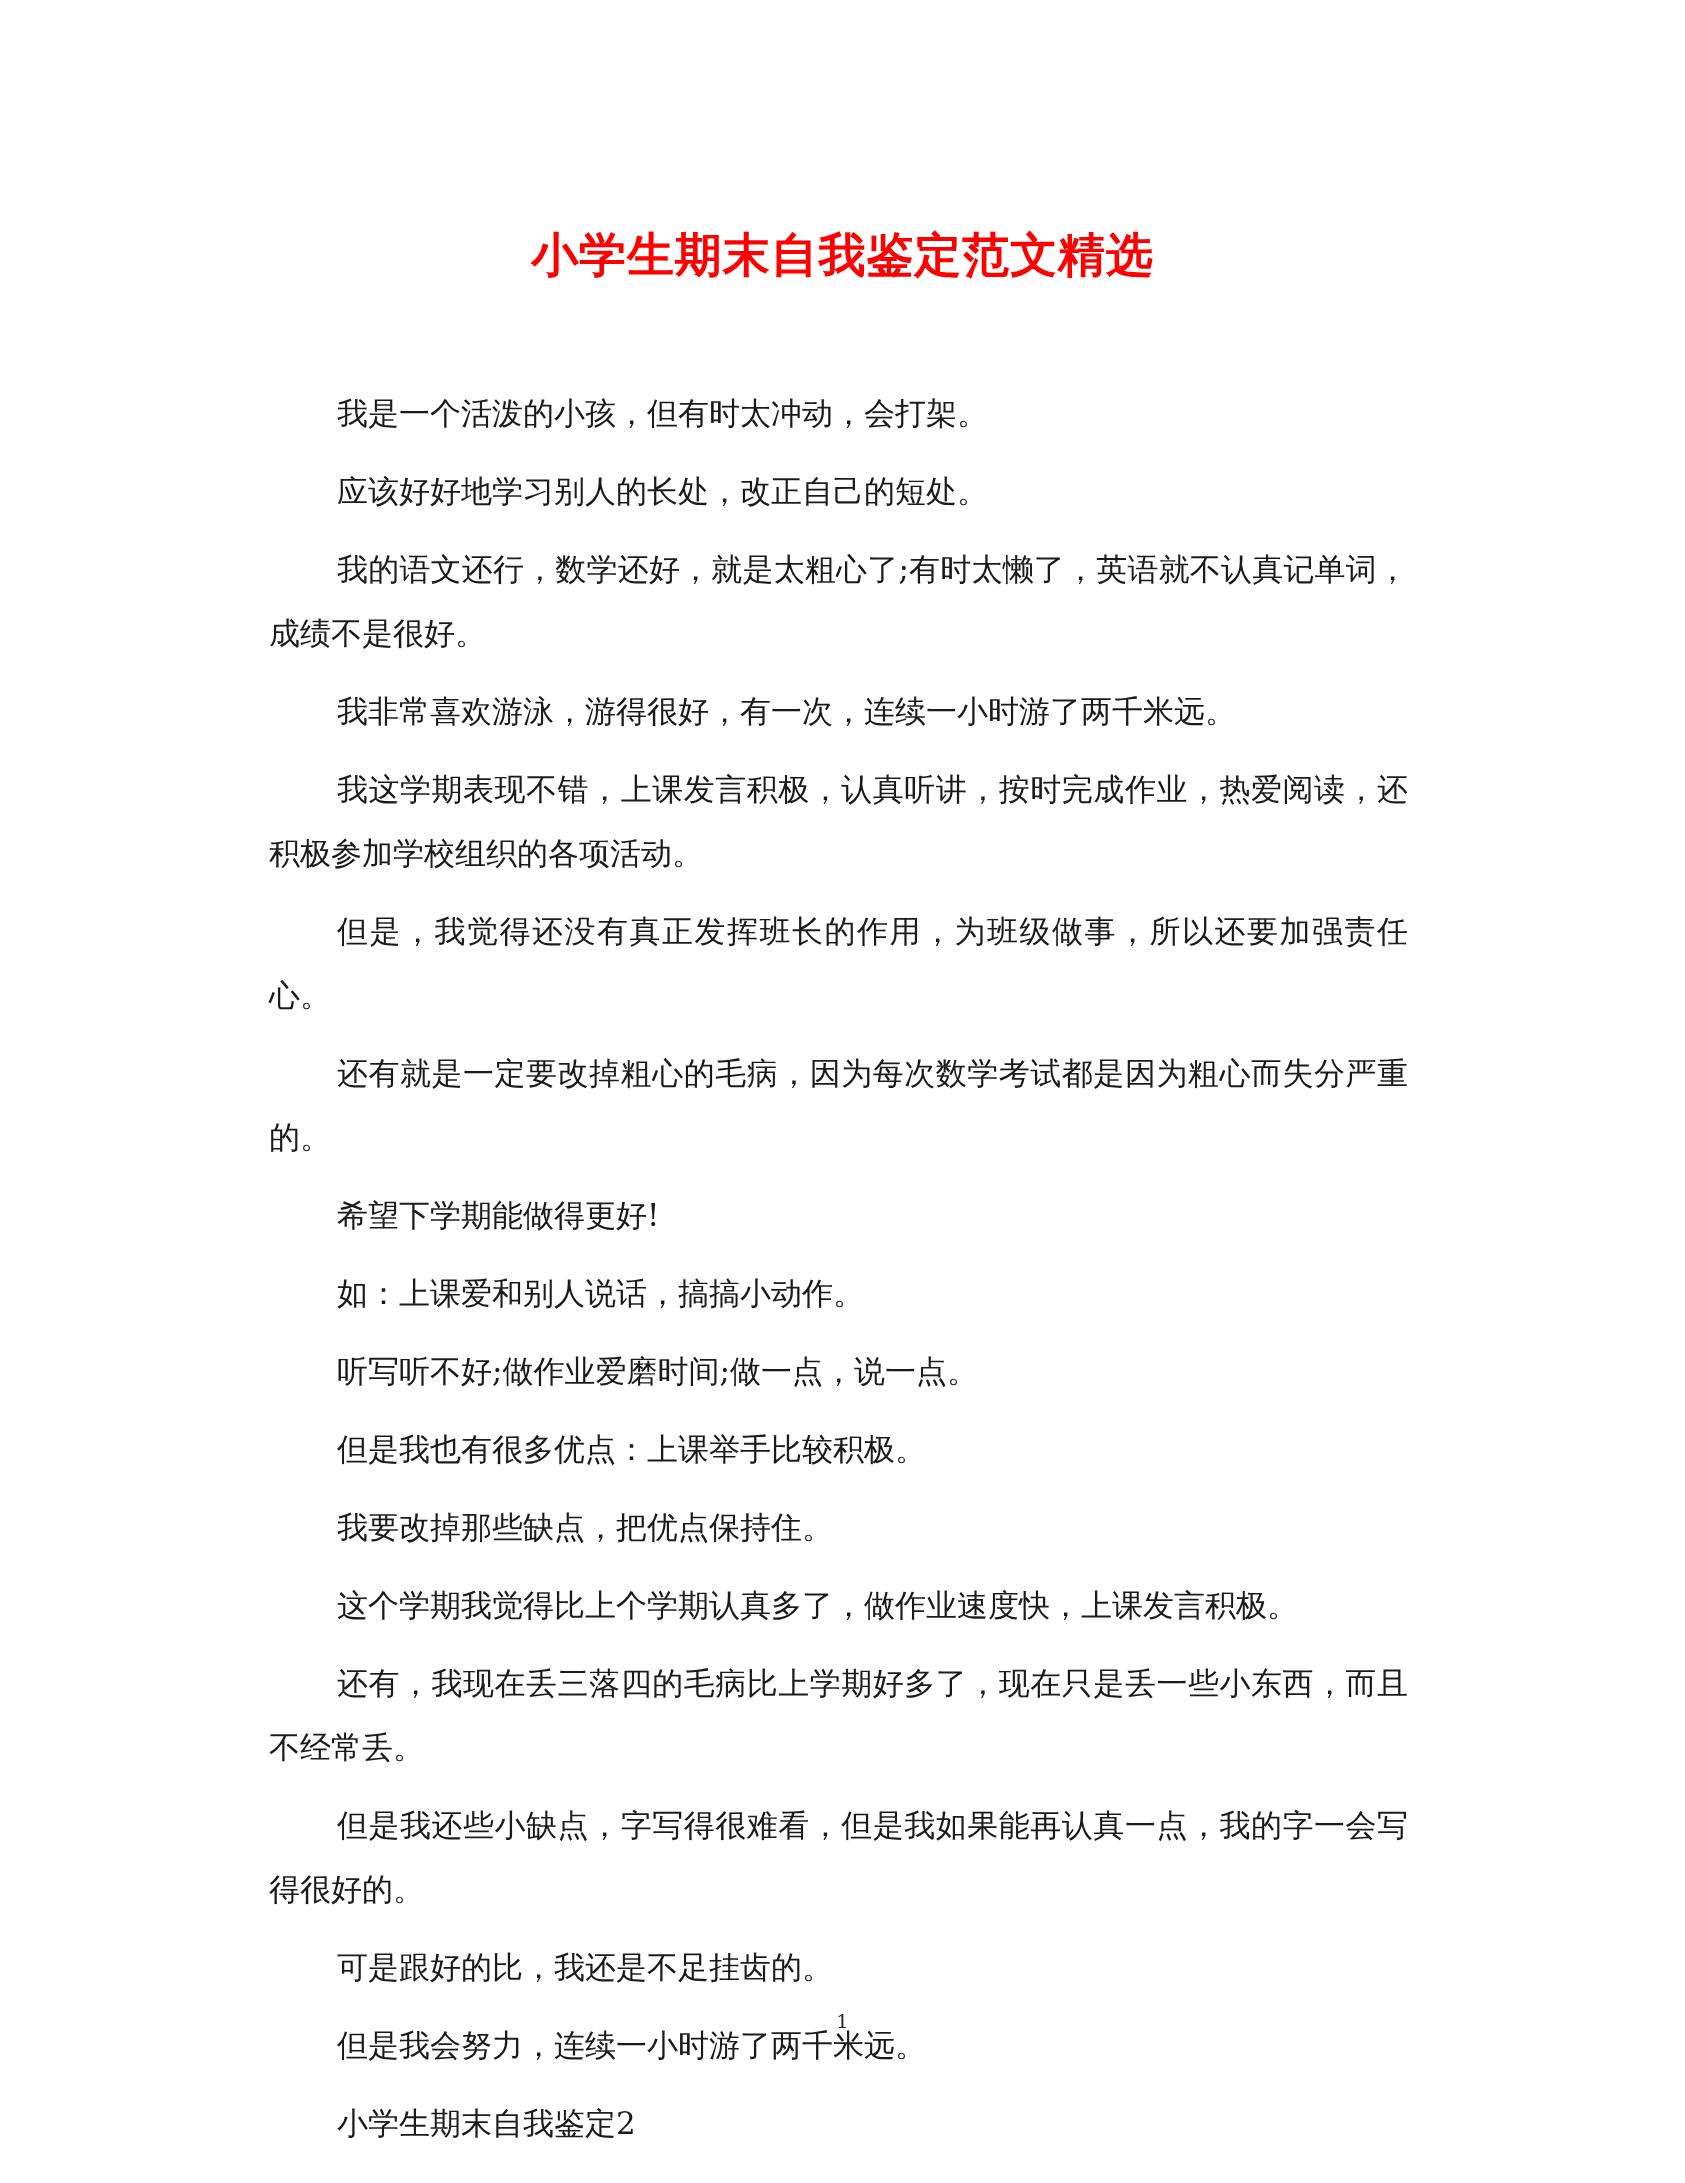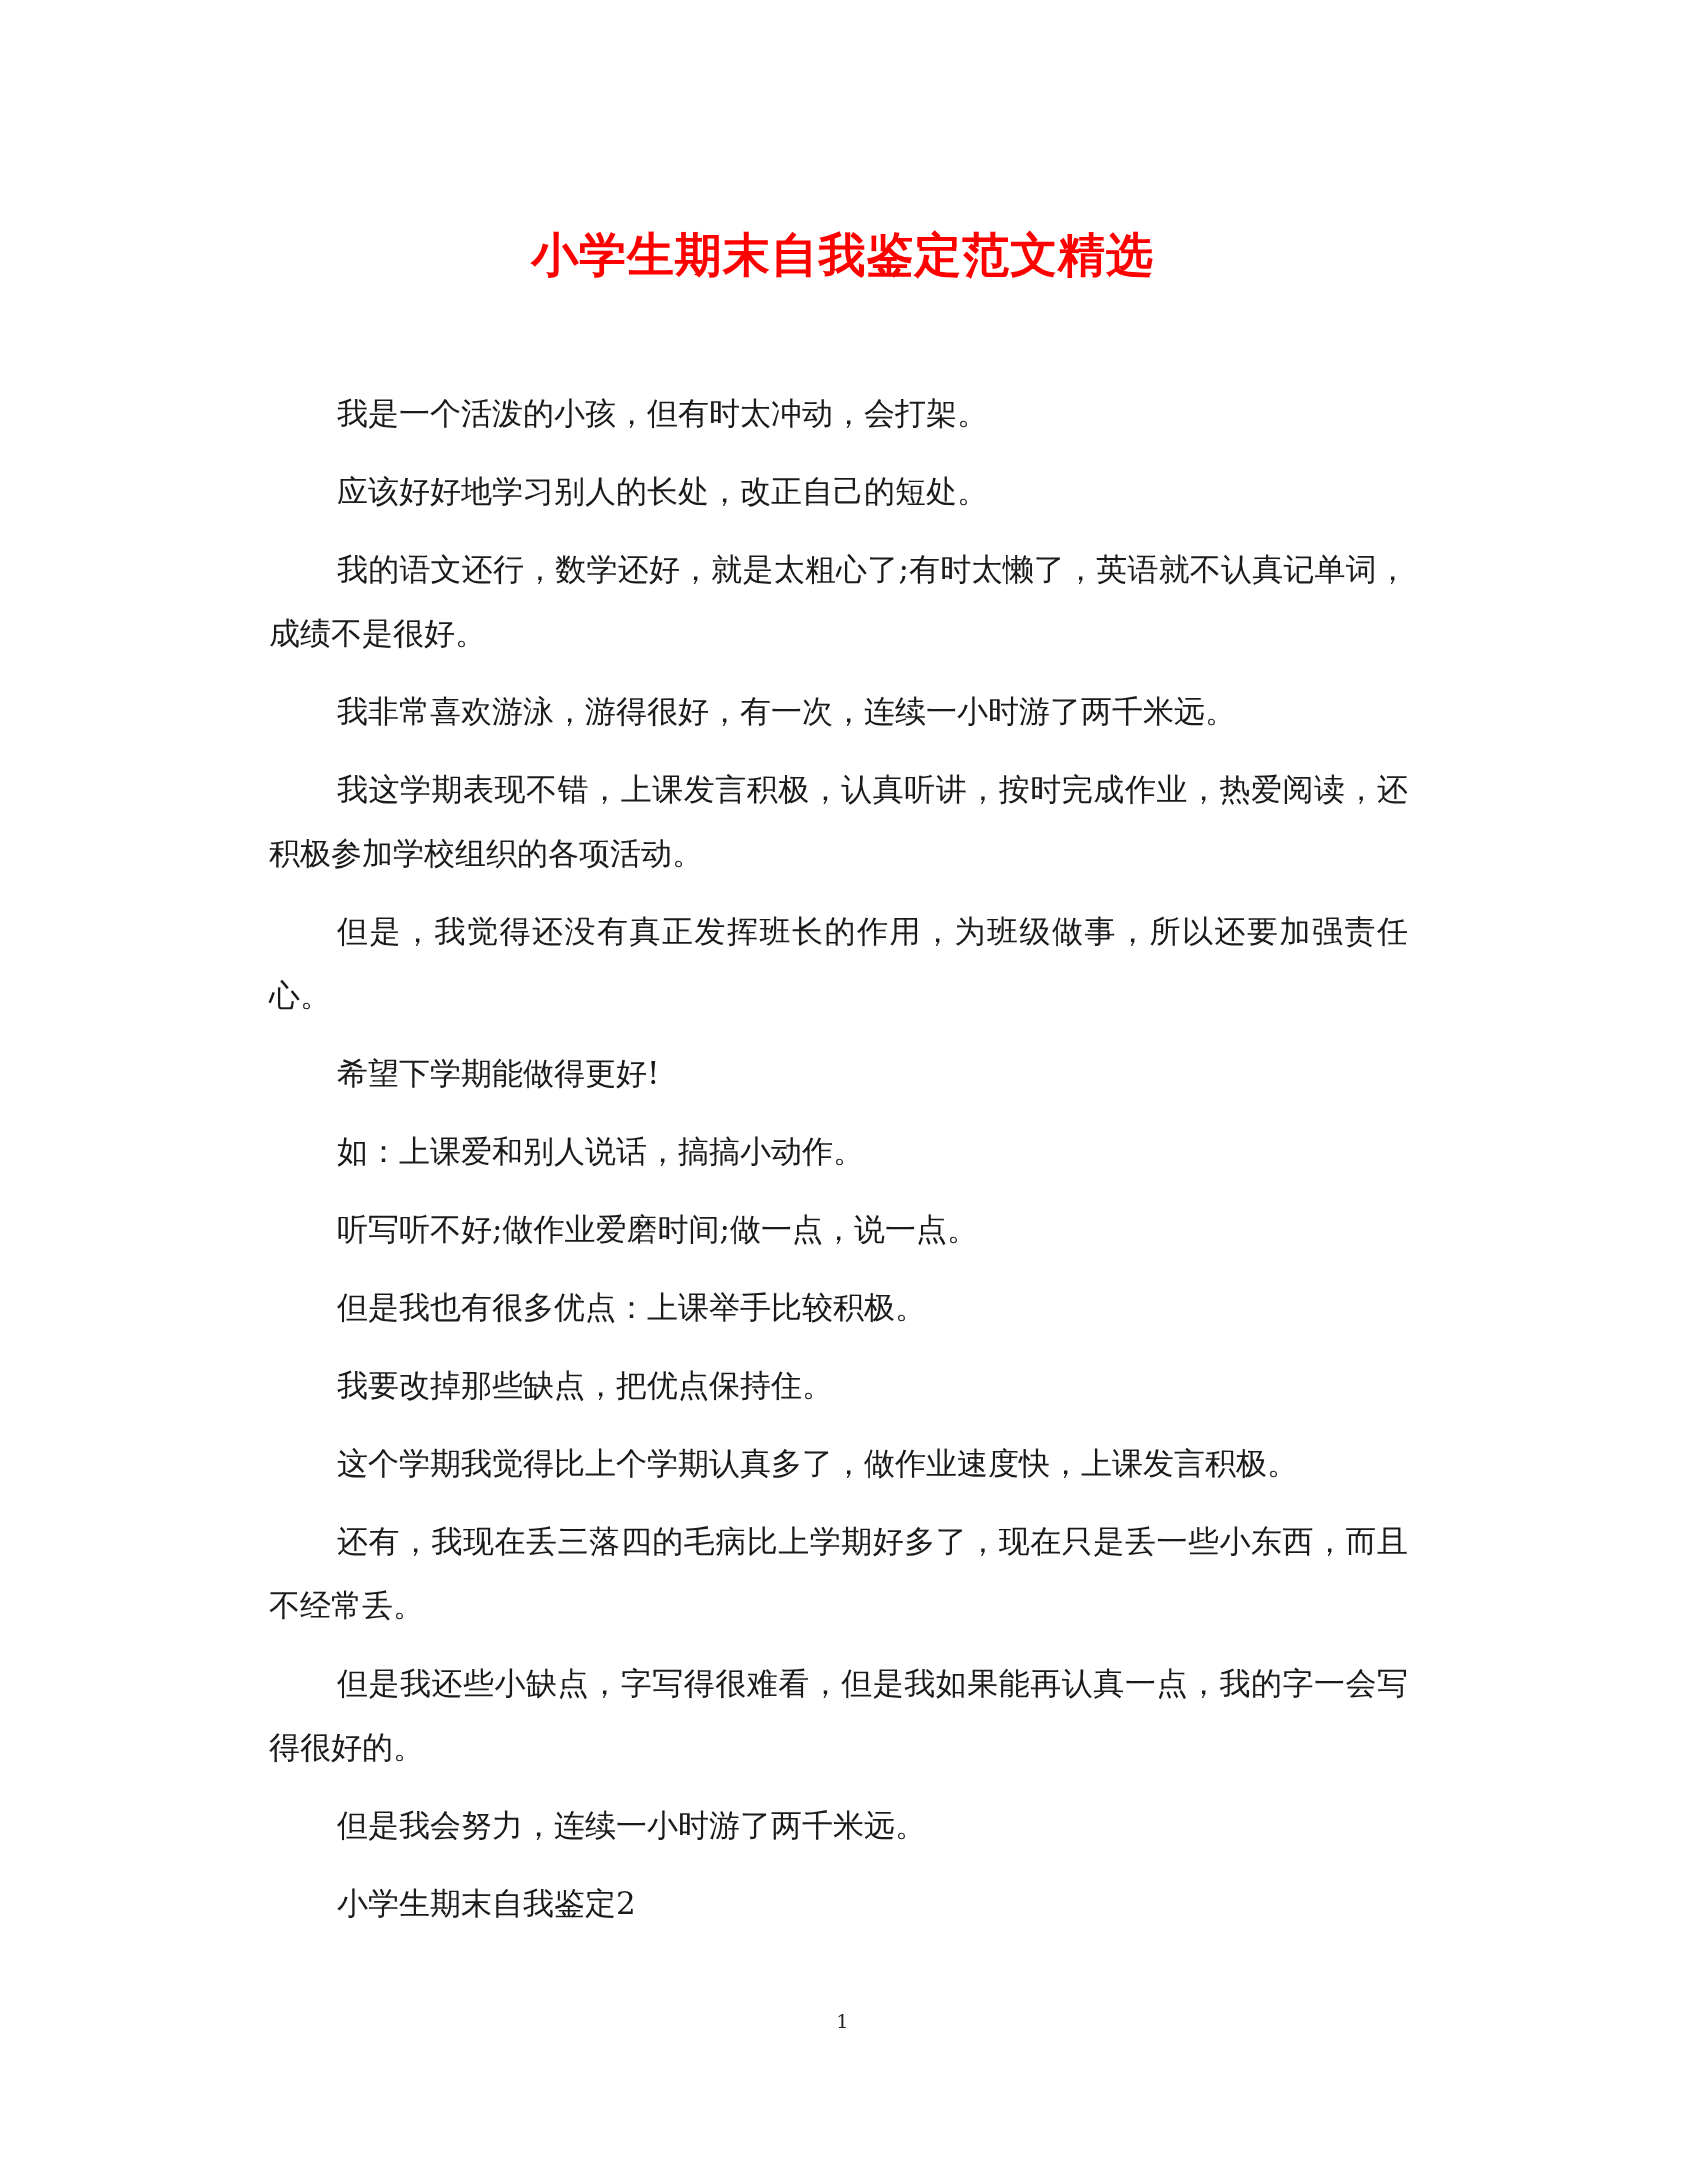--- a/index.html
+++ b/index.html
@@ -67,27 +67,29 @@
 <div class="page">
   <div class="title">小学生期末自我鉴定范文精选</div>
 
   <div class="body-text">
     <p class="para">我是一个活泼的小孩，但有时太冲动，会打架。</p>
     <p class="para">应该好好地学习别人的长处，改正自己的短处。</p>
     <p class="para">我的语文还行，数学还好，就是太粗心了;有时太懒了，英语就不认真记单词，成绩不是很好。</p>
     <p class="para">我非常喜欢游泳，游得很好，有一次，连续一小时游了两千米远。</p>
     <p class="para">我这学期表现不错，上课发言积极，认真听讲，按时完成作业，热爱阅读，还积极参加学校组织的各项活动。</p>
     <p class="para">但是，我觉得还没有真正发挥班长的作用，为班级做事，所以还要加强责任心。</p>
+    <p class="para">还有就是一定要改掉粗心的毛病，因为每次数学考试都是因为粗心而失分严重的。</p>
     <p class="para">希望下学期能做得更好!</p>
     <p class="para">如：上课爱和别人说话，搞搞小动作。</p>
     <p class="para">听写听不好;做作业爱磨时间;做一点，说一点。</p>
     <p class="para">但是我也有很多优点：上课举手比较积极。</p>
     <p class="para">我要改掉那些缺点，把优点保持住。</p>
     <p class="para">这个学期我觉得比上个学期认真多了，做作业速度快，上课发言积极。</p>
     <p class="para">还有，我现在丢三落四的毛病比上学期好多了，现在只是丢一些小东西，而且不经常丢。</p>
     <p class="para">但是我还些小缺点，字写得很难看，但是我如果能再认真一点，我的字一会写得很好的。</p>
+    <p class="para">可是跟好的比，我还是不足挂齿的。</p>
     <p class="para">但是我会努力，连续一小时游了两千米远。</p>
     <p class="para">小学生期末自我鉴定2</p>
   </div>
 
   <div class="page-number">1</div>
 </div>
 
 
 </body></html>

